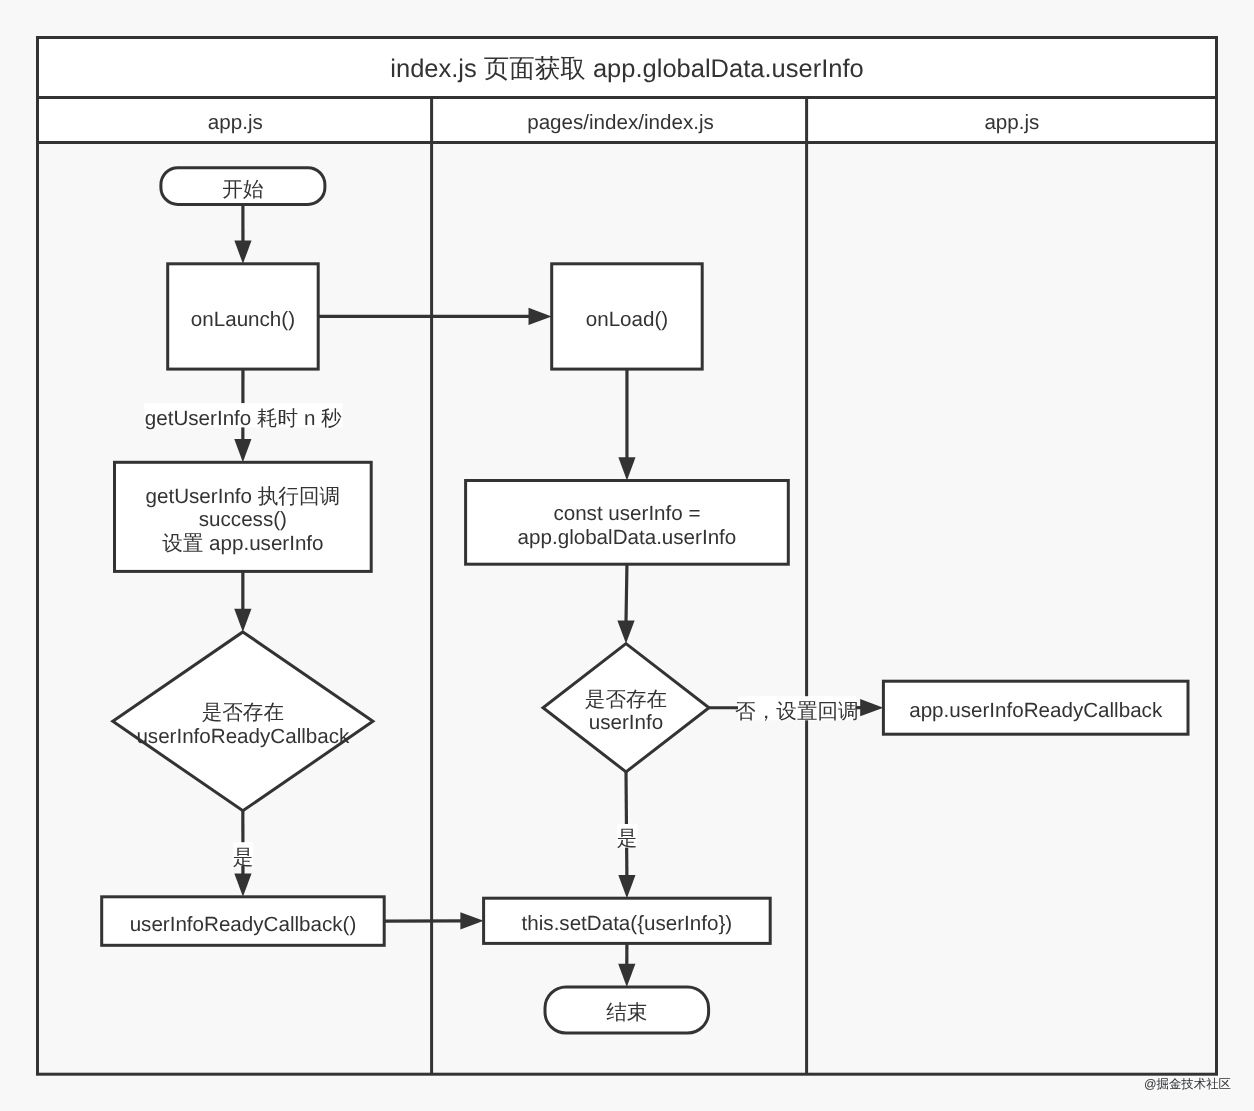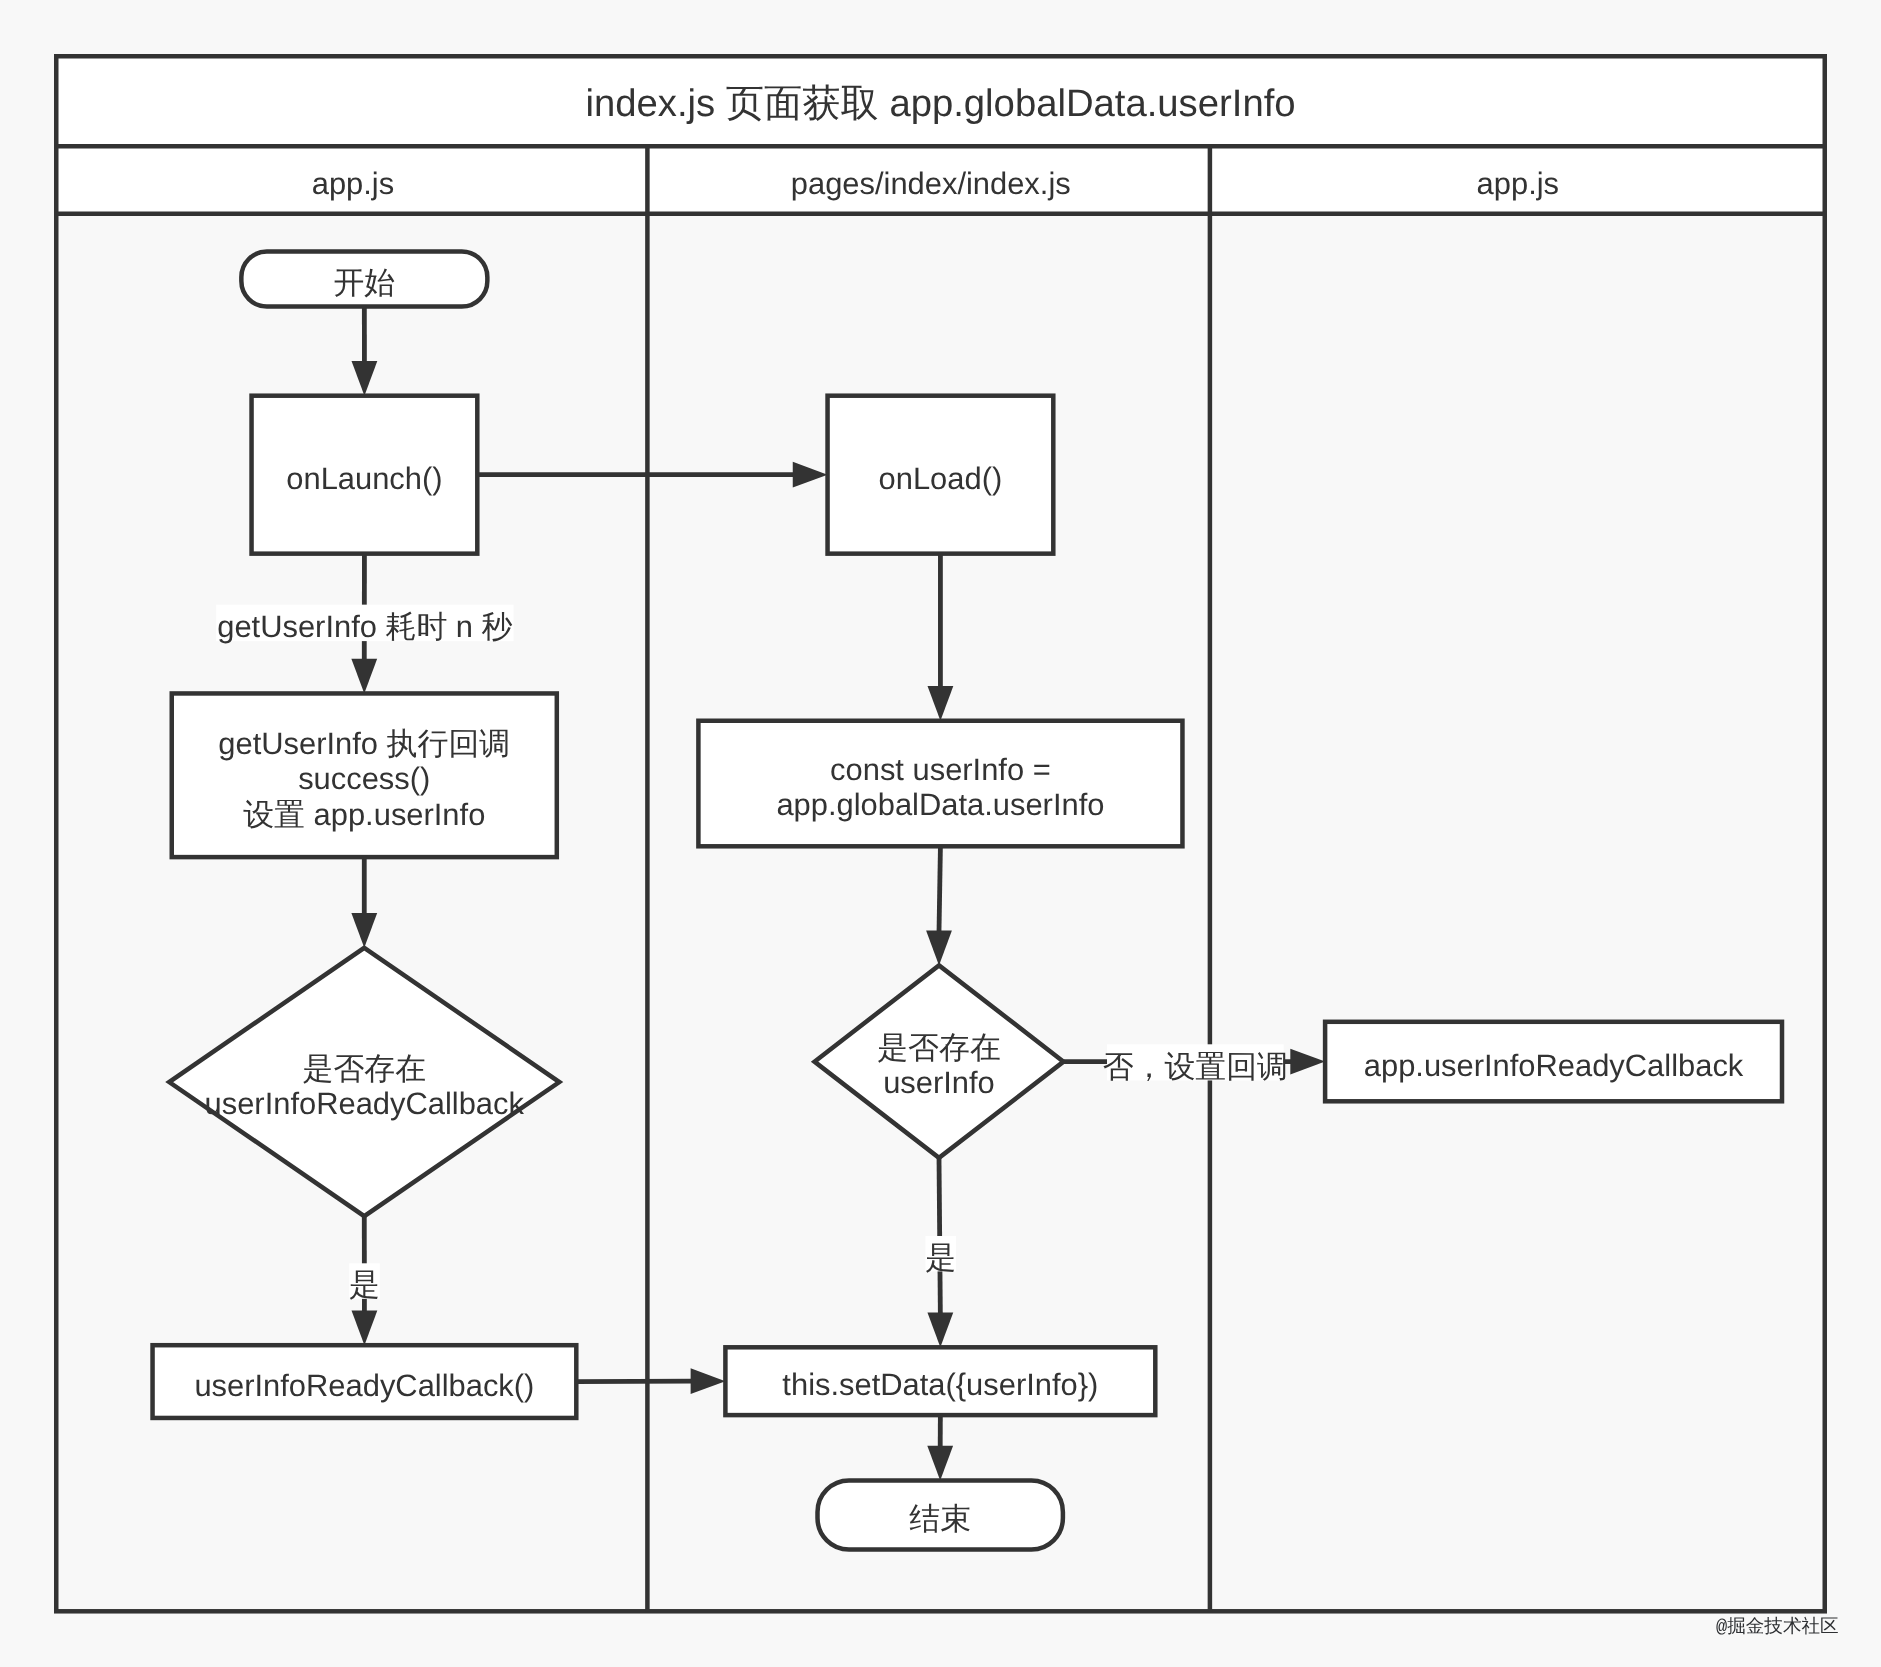--- a/index.html
+++ b/index.html
@@ -12,21 +12,21 @@
   .node-text{fill:#333333;font-family:sans-serif;
              text-anchor:middle;}
   .edge-line{stroke:#333333;stroke-width:3.2;fill:none;}
   .edge-arrow{fill:#333333;stroke:none;}
   .edge-label-bg{fill:#ffffff;}
   .edge-label-text{fill:#333333;font-family:sans-serif;
                    text-anchor:middle;}
   .title-text,.col-text{fill:#333333;font-family:sans-serif;
              text-anchor:middle;}
   .wm{position:absolute;left:1144px;top:1076px;font-size:12.4px;color:#2e3033;filter:brightness(1);
-      font-family:Liberation Mono, monospace;white-space:nowrap;}
+      font-family:Liberation Sans, sans-serif;white-space:nowrap;}
 </style>
 </head>
 <body style="background: rgb(248, 248, 248);">
 
 <div id="root">
   <svg id="chart" width="1254" height="1111" viewBox="0 0 1254 1111">
 
     <g id="lane-frame">
       <rect id="header-band" x="37.5" y="37.5" width="1179" height="105" fill="#ffffff"></rect>
       <rect id="outer-frame" x="37.5" y="37.5" width="1179" height="1036.7" fill="none" stroke="#333333" stroke-width="3"></rect>

